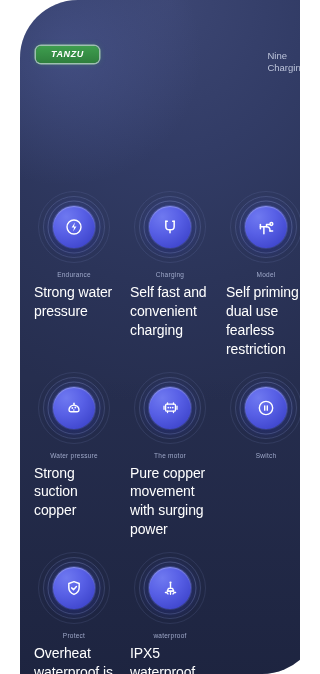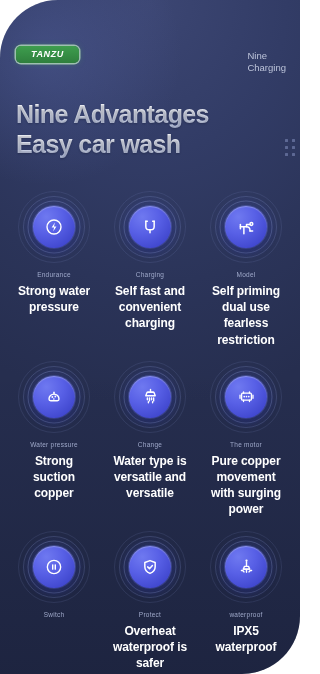--- a/index.html
+++ b/index.html
@@ -11,20 +11,21 @@
   #poster{
     position:relative;
     width:300px;height:674px;
     box-sizing:border-box;
     background:
       radial-gradient(120% 60% at 50% 0%, #3c4673 0%, #323c66 38%, #2b3459 70%, #262e4f 100%),
       linear-gradient(180deg,#39436c 0%,#2c3558 45%,#222a49 100%);
     border-top-left-radius:58px;
     border-bottom-right-radius:58px;
     overflow:hidden;
+    margin-left:20px;
   }
   
   #poster:before{
     content:"";position:absolute;inset:0;
     background:radial-gradient(70% 30% at 15% 8%, rgba(90,104,170,.38) 0%, rgba(90,104,170,0) 65%);
     pointer-events:none;
   }
   #poster:after{
     content:"";position:absolute;inset:0;
     background:linear-gradient(180deg, rgba(255,255,255,0) 55%, rgba(10,14,30,.30) 100%);
@@ -110,22 +111,22 @@
     display:flex;align-items:center;justify-content:center;
   }
   .disc svg{display:block;}
   .disc svg *{vector-effect:non-scaling-stroke;}
 
   .kicker{
     color:#a9b3d4;font-size:6.5px;letter-spacing:.25px;
     text-align:center;margin-bottom:5px;opacity:.92;
   }
   .desc{
-    color:#ffffff;font-size:12px;font-weight:bold;line-height:1.35;
-    text-align:center;max-width:80px;letter-spacing:-.1px;
+    color:#ffffff;font-size:14px;font-weight:normal;line-height:1.35;
+    max-width:80px;letter-spacing:-.1px;
   }
 </style>
 </head>
 <body>
 
 <div id="poster">
 
   <div class="header">
     <div class="logo">
       <span>TANZU</span>
@@ -138,24 +139,20 @@
 
   <div class="handle">
     <i></i>
     <i></i>
     <i></i>
     <i></i>
     <i></i>
     <i></i>
   </div>
 
-  <div class="title">
-    <span class="l">Nine Advantages</span>
-    <span class="l">Easy car wash</span>
-  </div>
 
   <div class="grid">
 
     <div class="cell">
       <div class="badge">
         <span class="ring glow"></span>
         <span class="ring r1"></span>
         <span class="ring r2"></span>
         <span class="ring r3"></span>
         <span class="disc">
@@ -221,39 +218,20 @@
             <circle cx="13.6" cy="11.4" r="1.1" fill="#fff" stroke="none"></circle>
             <circle cx="11.8" cy="14.4" r="1" fill="#fff" stroke="none"></circle>
             <path d="M12 8.5V6.2"></path>
           </svg>
         </span>
       </div>
       <div class="kicker">Water pressure</div>
       <div class="desc">Strong suction copper</div>
     </div>
 
-    <div class="cell">
-      <div class="badge">
-        <span class="ring glow"></span>
-        <span class="ring r1"></span>
-        <span class="ring r2"></span>
-        <span class="ring r3"></span>
-        <span class="disc">
-          <svg width="21" height="21" viewBox="0 0 24 24" fill="none" stroke="#fff" stroke-width="1.4" stroke-linecap="round" stroke-linejoin="round">
-            <path d="M12 4v3.2"></path>
-            <path d="M9 7.2h6"></path>
-            <path d="M6.6 11.2h10.8l-1.5-4H8.1z"></path>
-            <path d="M8.4 13.6v2.2M10.8 13.6v3.4M13.2 13.6v2.2M15.6 13.6v3.4"></path>
-            <path d="M9.6 17.8v1.4M14.4 17.8v1.4"></path>
-          </svg>
-        </span>
-      </div>
-      <div class="kicker">Change</div>
-      <div class="desc">Water type is versatile and versatile</div>
-    </div>
 
     <div class="cell">
       <div class="badge">
         <span class="ring glow"></span>
         <span class="ring r1"></span>
         <span class="ring r2"></span>
         <span class="ring r3"></span>
         <span class="disc">
           <svg width="21" height="21" viewBox="0 0 24 24" fill="none" stroke="#fff" stroke-width="1.3" stroke-linecap="round" stroke-linejoin="round">
             <rect x="6.4" y="8.2" width="11.2" height="8" rx="1.2"></rect>

